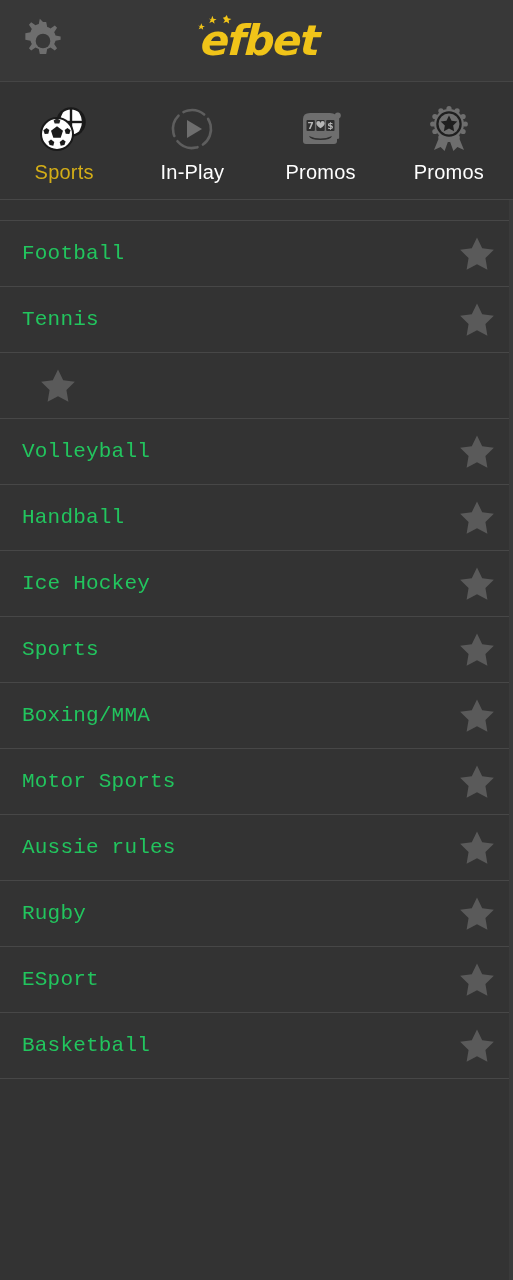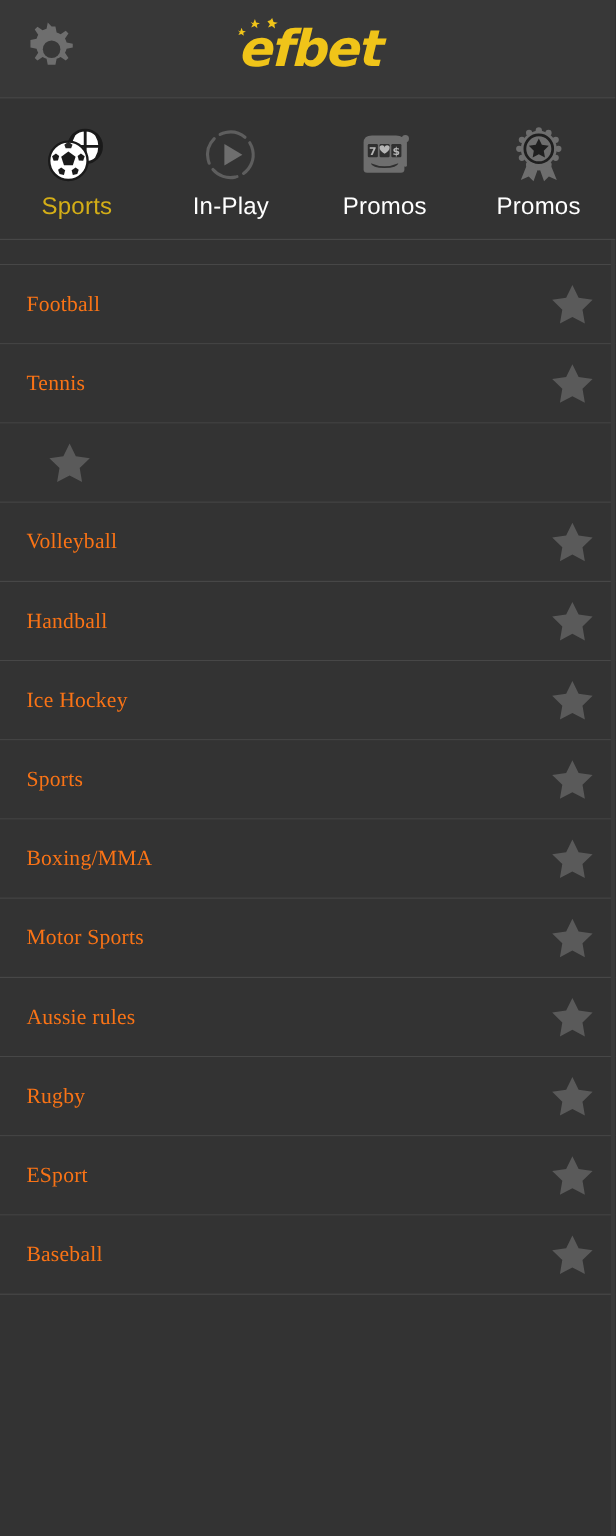--- a/index.html
+++ b/index.html
@@ -116,23 +116,23 @@
     height: 66px;
     display: flex;
     align-items: center;
     justify-content: space-between;
     padding: 0 0 0 22px;
     border-bottom: 1px solid #474747;
     background: #333333;
     cursor: pointer;
   }
   .row-label {
-    font-family: Liberation Serif, serif;
-    font-size: 18px;
-    color: #f97316;
+    font-family: Liberation Mono, monospace;
+    font-size: 21px;
+    color: #22c55e;
     letter-spacing: 0.2px;
     white-space: nowrap;
   }
   .row-star {
     width: 72px;
     display: flex;
     align-items: center;
     justify-content: center;
     cursor: pointer;
   }
@@ -382,21 +382,21 @@
         </div>
         <div class="row">
           <span class="row-label">ESport</span>
           <span class="row-star">
             <svg width="38" height="38" viewBox="0 0 38 38">
               <path d="M19 2.6 l5.2 10.55 11.65 1.7 -8.43 8.21 1.99 11.6 -10.41-5.48 -10.41 5.48 1.99-11.6 -8.43-8.21 11.65-1.7 z" fill="#5a5a5a"></path>
             </svg>
           </span>
         </div>
         <div class="row">
-          <span class="row-label">Baseball</span>
+          <span class="row-label">Basketball</span>
           <span class="row-star">
             <svg width="38" height="38" viewBox="0 0 38 38">
               <path d="M19 2.6 l5.2 10.55 11.65 1.7 -8.43 8.21 1.99 11.6 -10.41-5.48 -10.41 5.48 1.99-11.6 -8.43-8.21 11.65-1.7 z" fill="#5a5a5a"></path>
             </svg>
           </span>
         </div>
       </div>
     <div class="scrollbar"></div>
   </div>
 

